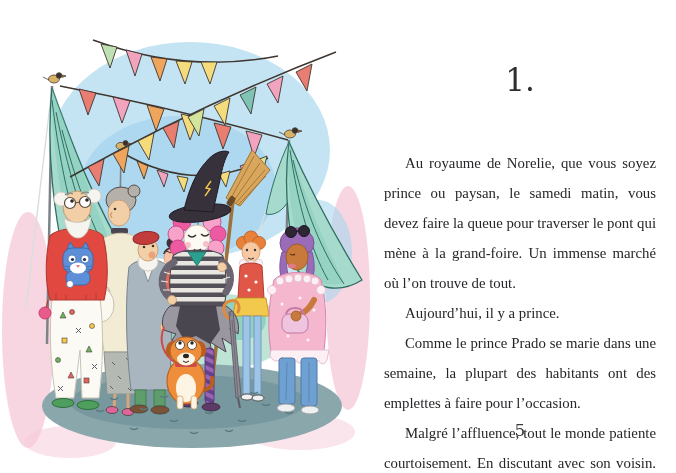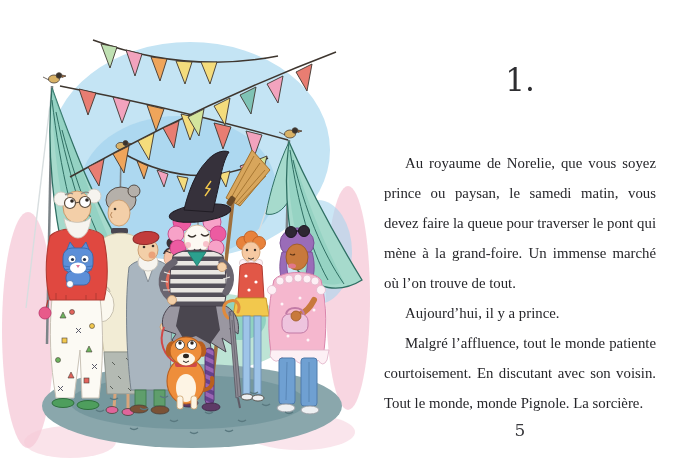--- a/index.html
+++ b/index.html
@@ -392,18 +392,19 @@
         <path d="M96,410 q4,3 8,0"></path>
       </g>
     </svg>
   </div>
 
   <div class="page-right">
     <div class="chapter-number">1.</div>
     <div class="story">
       <p>Au royaume de Norelie, que vous soyez prince ou paysan, le samedi matin, vous devez faire la queue pour traverser le pont qui mène à la grand-foire. Un immense marché où l’on trouve de tout.</p>
       <p>Aujourd’hui, il y a prince.</p>
+      <p>Comme le prince Prado se marie dans une semaine, la plupart des habitants ont des emplettes à faire pour l’occasion.</p>
       <p>Malgré l’affluence, tout le monde patiente courtoisement. En discutant avec son voisin. Tout le monde, monde Pignole. La sorcière.</p>
     </div>
     <div class="page-number">5</div>
   </div>
 
 </div>
 
 </body></html>

